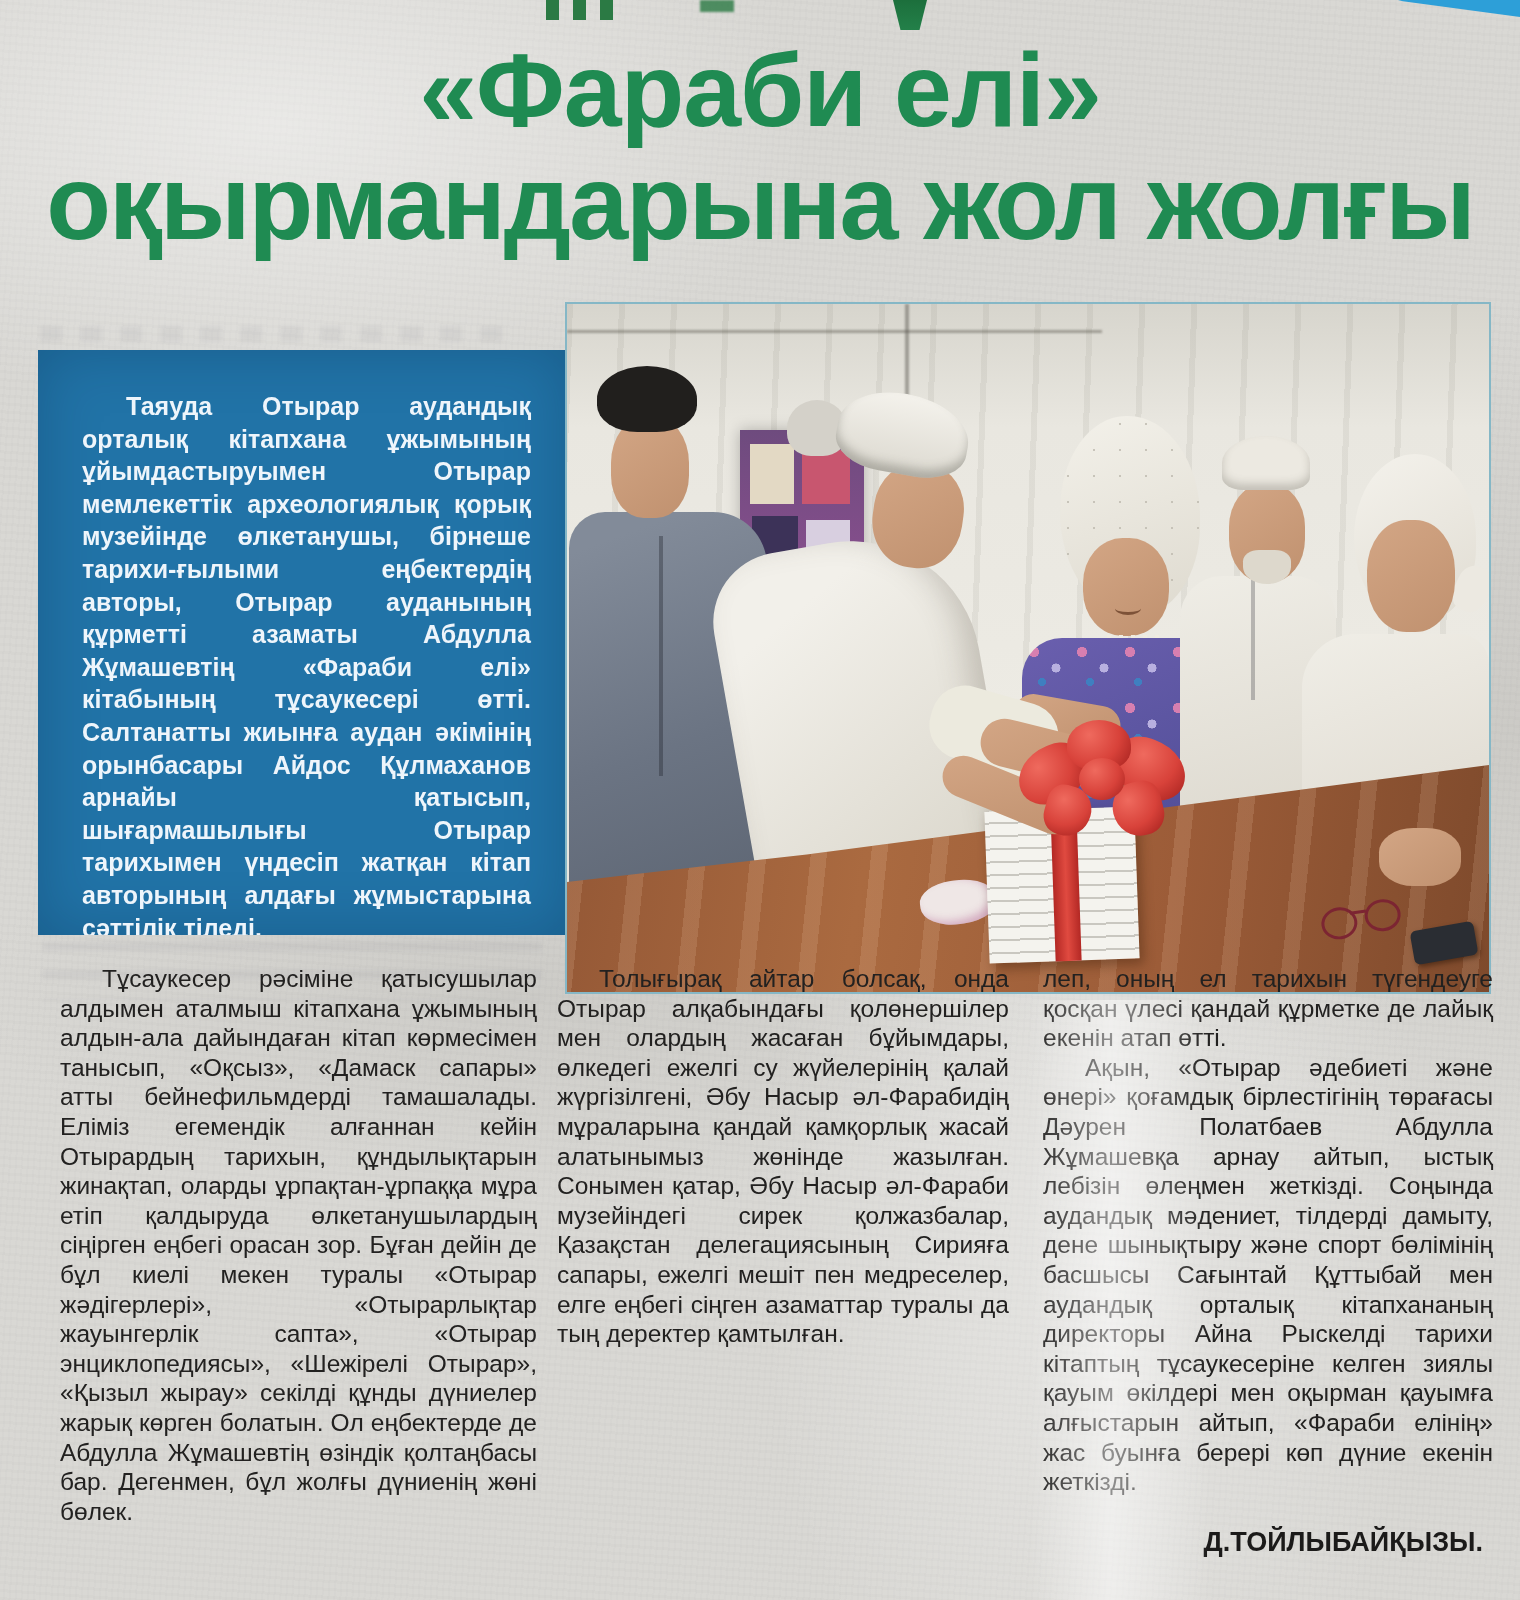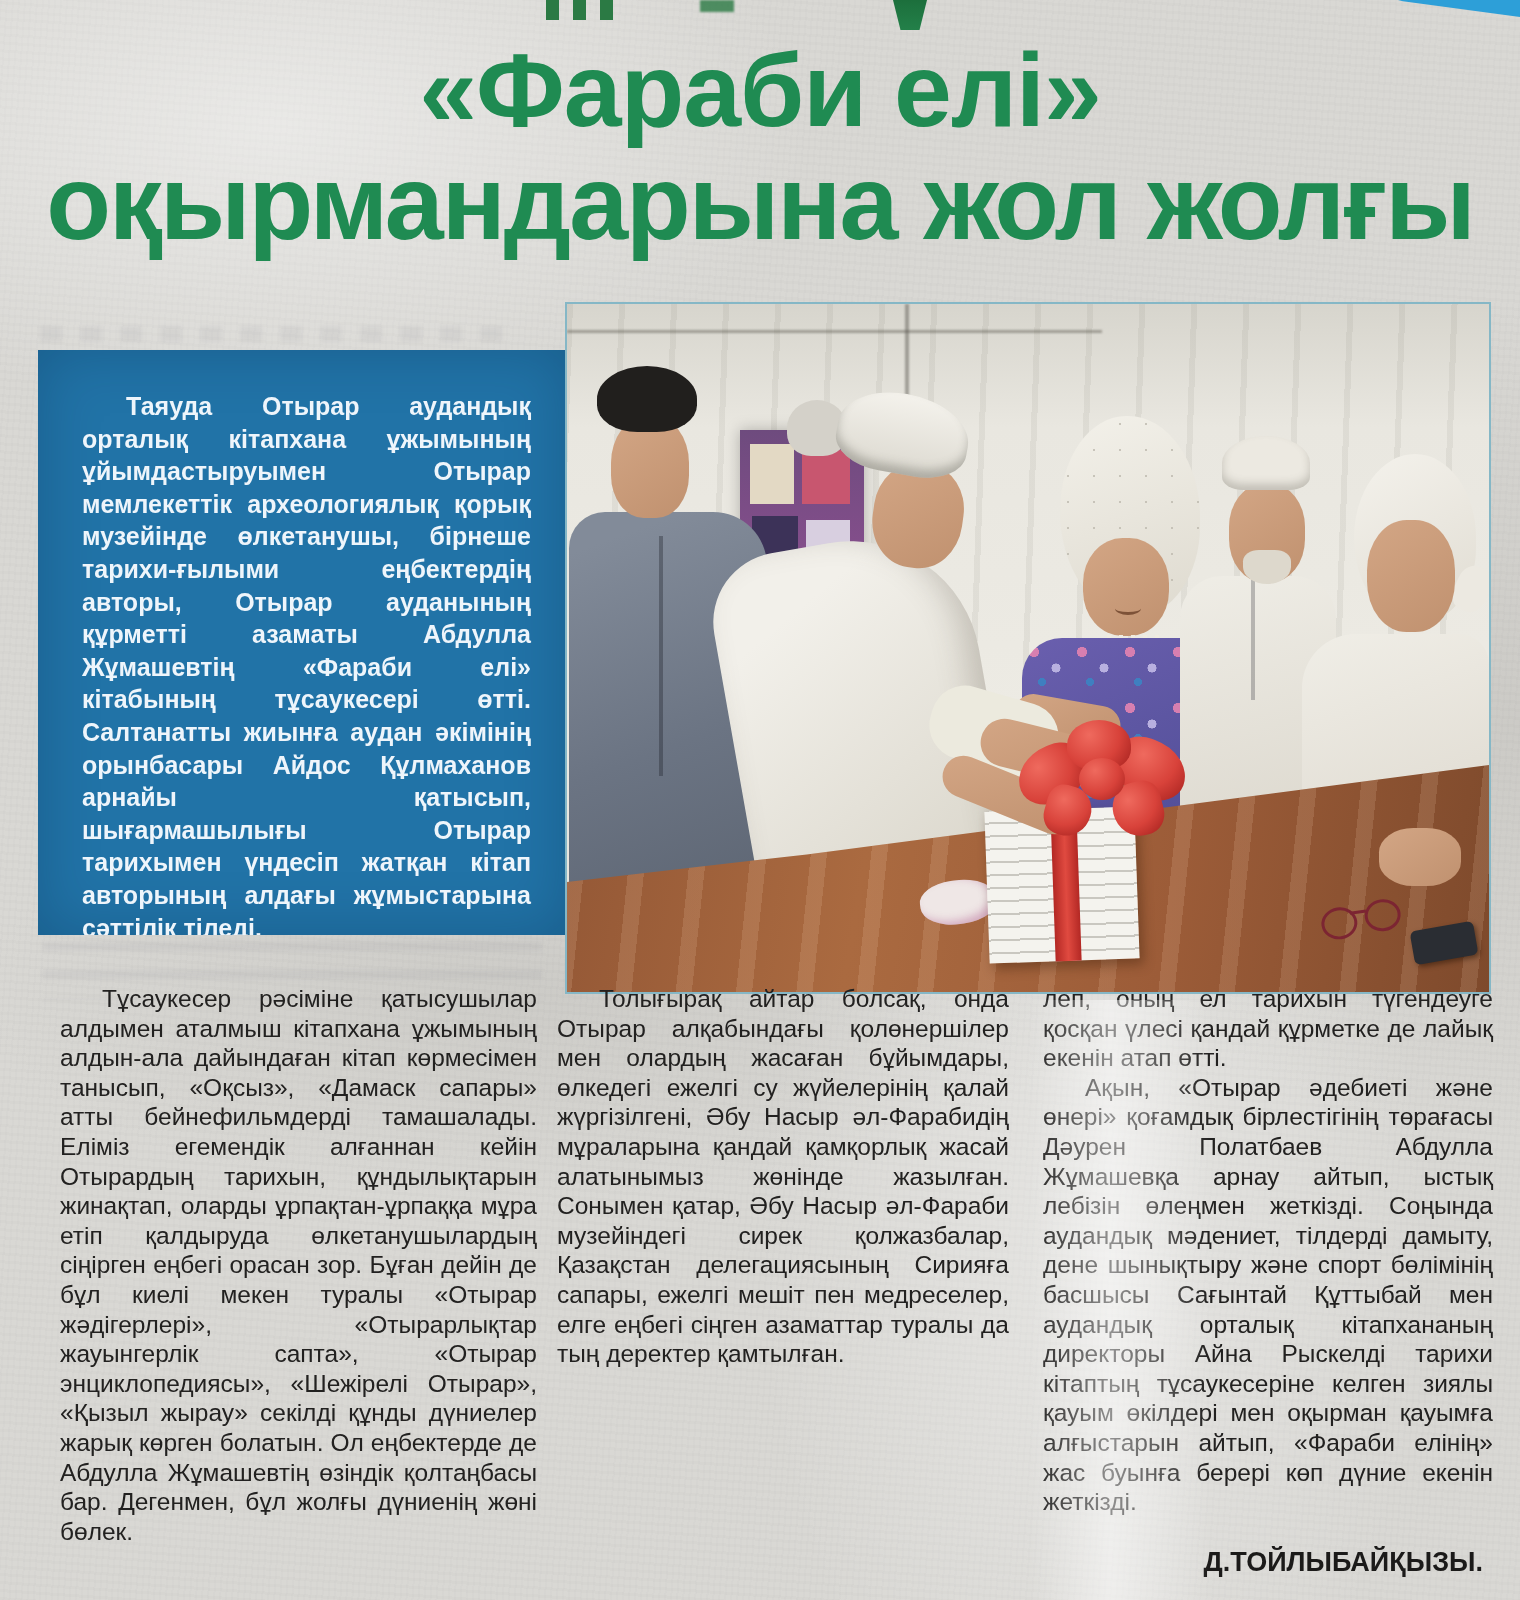--- a/index.html
+++ b/index.html
@@ -130,21 +130,21 @@
   .bow-knot{left:64px;top:38px;width:46px;height:42px;border-radius:50%;}
   .bow-tl{left:30px;top:66px;width:46px;height:50px;border-radius:40% 55% 60% 45%;transform:rotate(16deg);}
   .bow-tr{left:98px;top:62px;width:50px;height:54px;border-radius:55% 40% 45% 60%;transform:rotate(-14deg);}
   .glasses{left:752px;top:596px;width:88px;height:38px;transform:rotate(-8deg);}
   .glasses b{position:absolute;width:30px;height:26px;border:3px solid #7c2532;border-radius:50%;background:transparent;}
   .g1{left:2px;top:4px;} .g2{left:46px;top:2px;}
   .g-bridge{position:absolute;left:32px;top:10px;width:16px;height:3px;background:#7c2532;}
   .phone{left:845px;top:622px;width:64px;height:34px;background:#2a2d33;border-radius:6px;transform:rotate(-10deg);
     box-shadow:2px 3px 5px rgba(40,20,5,.5);}
   
-  .body-col{position:absolute;top:984px;color:#222120;}
+  .body-col{position:absolute;top:964px;color:#222120;}
   .col1{left:60px;width:477px;}
   .col2{left:557px;width:452px;}
   .col3{left:1043px;width:450px;}
   .body-col p{margin:0;font-size:24.5px;line-height:29.6px;text-align:justify;text-indent:42px;}
   .body-col p.cont{text-indent:0;}
   .byline{margin-top:30px;text-align:right;font-weight:bold;font-size:27px;padding-right:10px;color:#1b1a19;}
   
   .ghost{position:absolute;left:42px;top:942px;width:500px;height:58px;opacity:.55;filter:blur(2px);
     background:repeating-linear-gradient(180deg, rgba(105,105,122,.14) 0 9px, transparent 9px 28px);}
   .ghost2{position:absolute;left:40px;top:326px;width:480px;height:16px;opacity:.4;filter:blur(2px);

